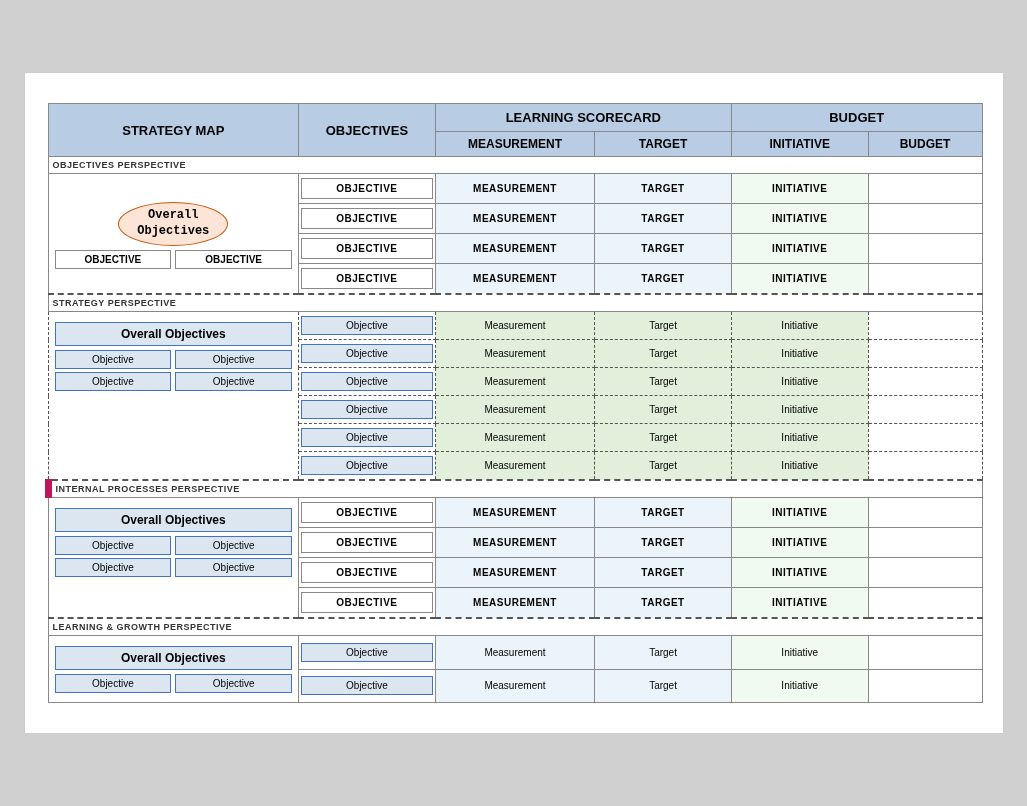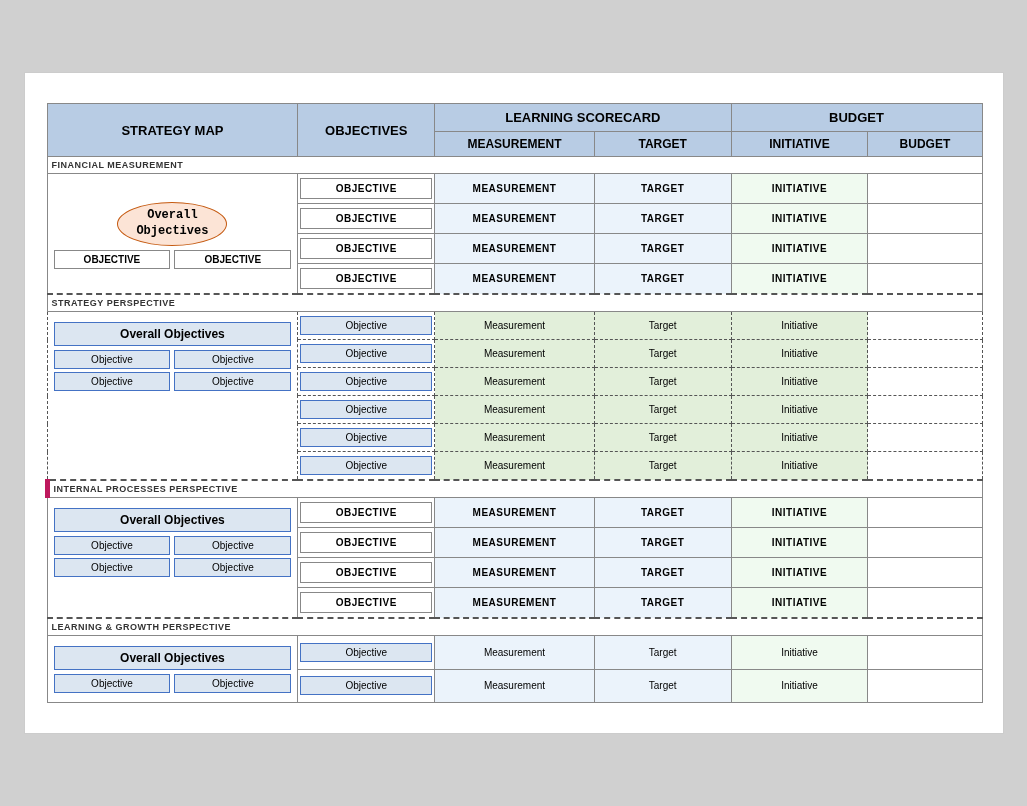--- a/index.html
+++ b/index.html
@@ -210,21 +210,21 @@
       <tr class="subheader-row">
         <td>MEASUREMENT</td>
         <td>TARGET</td>
         <td>INITIATIVE</td>
         <td>BUDGET</td>
       </tr>
     </thead>
     <tbody>
 
       <tr class="section-label">
-        <td colspan="6" style="border-top:1px solid #888;">FINANCIAL MEASUREMENT</td>
+        <td colspan="6" style="border-top:1px solid #888;">OBJECTIVES PERSPECTIVE</td>
       </tr>
 
       <tr class="data-row">
         <td class="strategy-map-cell" rowspan="4" style="border:1px solid #888; padding:6px;">
           <div class="ellipse-container">
             <div class="ellipse">Overall<br>Objectives</div>
           </div>
           <div class="obj-box-row">
             <div class="obj-box-white">OBJECTIVE</div>
             <div class="obj-box-white">OBJECTIVE</div>
@@ -330,21 +330,21 @@
         <td style="border:1px dashed #555; padding:2px;">
           <span class="obj-item">Objective</span>
         </td>
         <td class="green-cell normal-case" style="border:1px dashed #555; text-align:center;">Measurement</td>
         <td class="green-cell normal-case" style="border:1px dashed #555; text-align:center;">Target</td>
         <td class="green-cell normal-case" style="border:1px dashed #555; text-align:center;">Initiative</td>
         <td style="border:1px dashed #555;"></td>
       </tr>
 
       <tr class="section-label">
-        <td colspan="6" style="border-top:2px dashed #555; border-left:5px solid #be185d; border-right:1px solid #888;">INTERNAL PROCESSES  PERSPECTIVE</td>
+        <td colspan="6" style="border-top:2px dashed #555; border-left:7px solid #be185d; border-right:1px solid #888;">INTERNAL PROCESSES  PERSPECTIVE</td>
       </tr>
 
       <tr class="data-row">
         <td class="strategy-map-cell" rowspan="4" style="border:1px solid #888; padding:6px; vertical-align:top;">
           <span class="overall-rect">Overall Objectives</span>
           <div class="obj-box-row">
             <div class="obj-box">Objective</div>
             <div class="obj-box">Objective</div>
           </div>
           <div class="obj-box-row">

